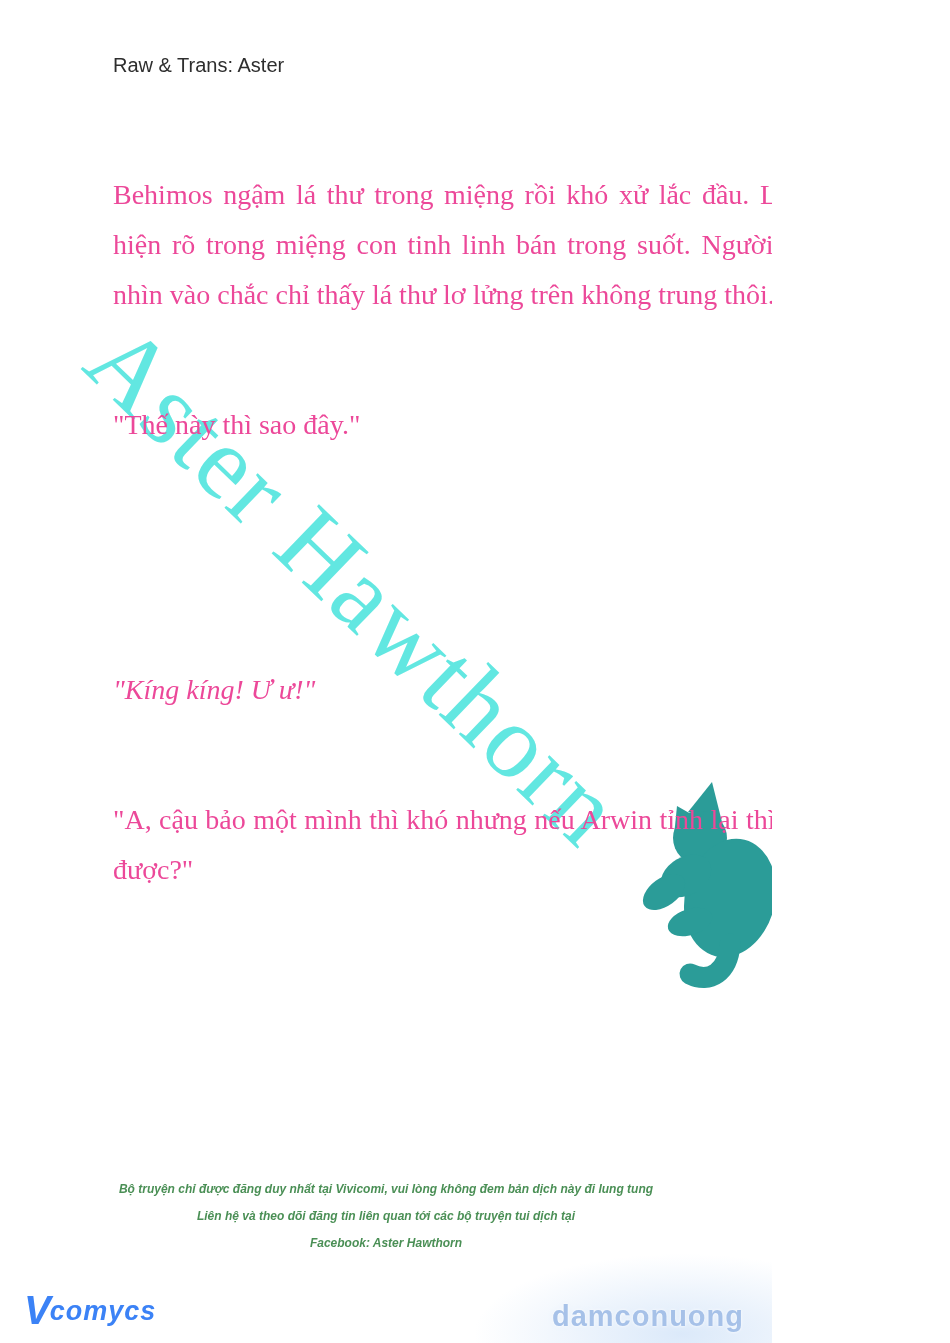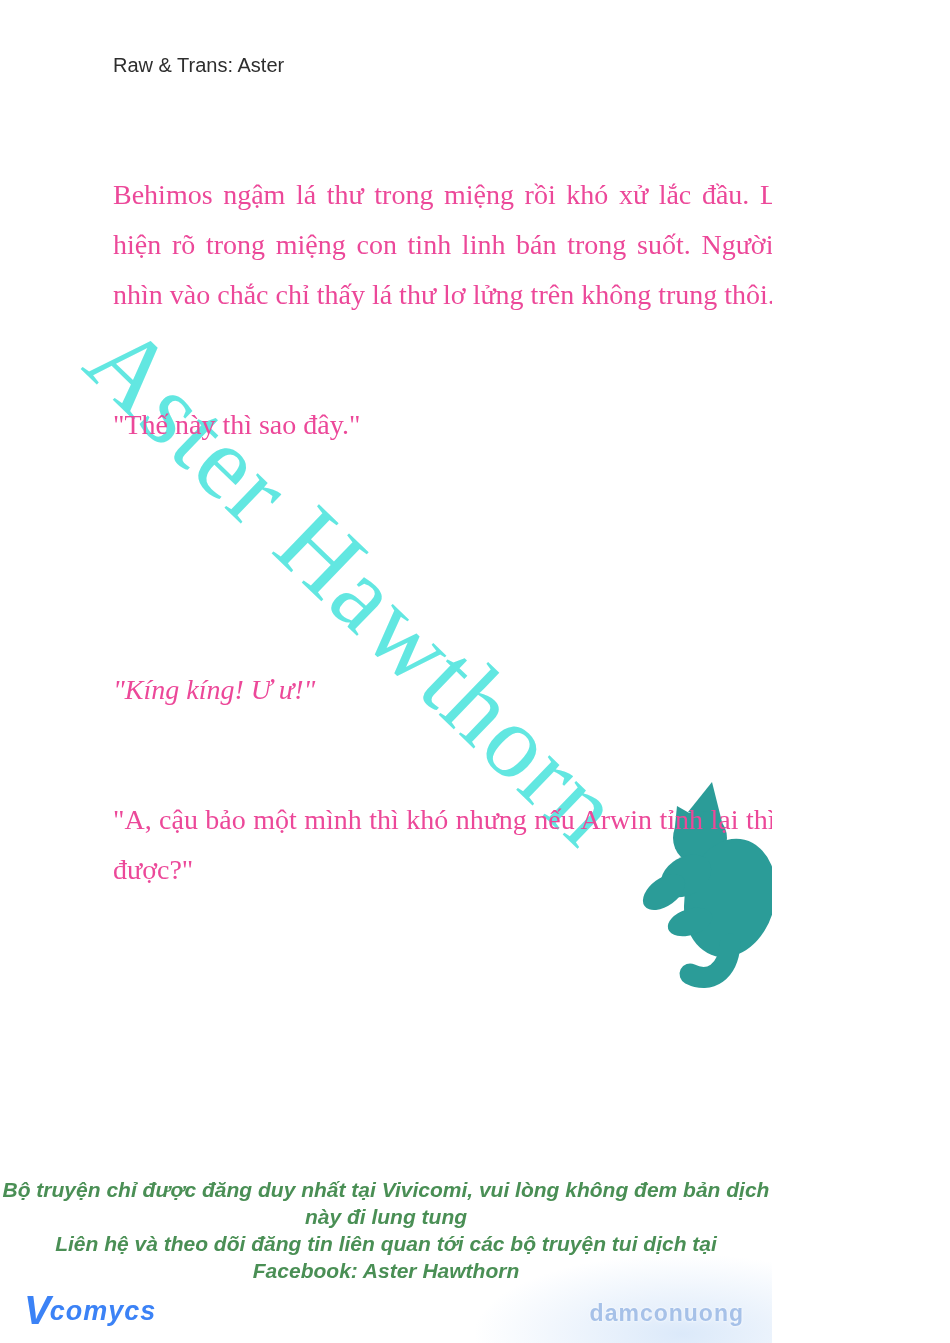--- a/index.html
+++ b/index.html
@@ -72,21 +72,21 @@
   
   .footer-note {
     position: absolute;
     left: 0;
     right: 0;
     top: 1176px;
     text-align: center;
     font-family: "Liberation Sans", sans-serif;
     font-style: italic;
     font-weight: bold;
-    font-size: 21px;
+    font-size: 12px;
     line-height: 27px;
     color: #4a8f55;
     z-index: 3;
   }
 
   
   .vcomycs-logo {
     position: absolute;
     left: 24px;
     top: 1288px;
@@ -104,21 +104,21 @@
     margin-right: -2px;
   }
 
   
   .site-tag {
     position: absolute;
     right: 28px;
     top: 1300px;
     font-family: "Liberation Sans", sans-serif;
     font-weight: bold;
-    font-size: 23px;
+    font-size: 29px;
     letter-spacing: 1px;
     color: #a6c1e8;
     text-shadow: 0 0 3px #ffffff, 0 0 6px #eaf2fc;
     z-index: 3;
   }
   .corner-glow {
     position: absolute;
     right: 0;
     bottom: 0;
     width: 300px;

